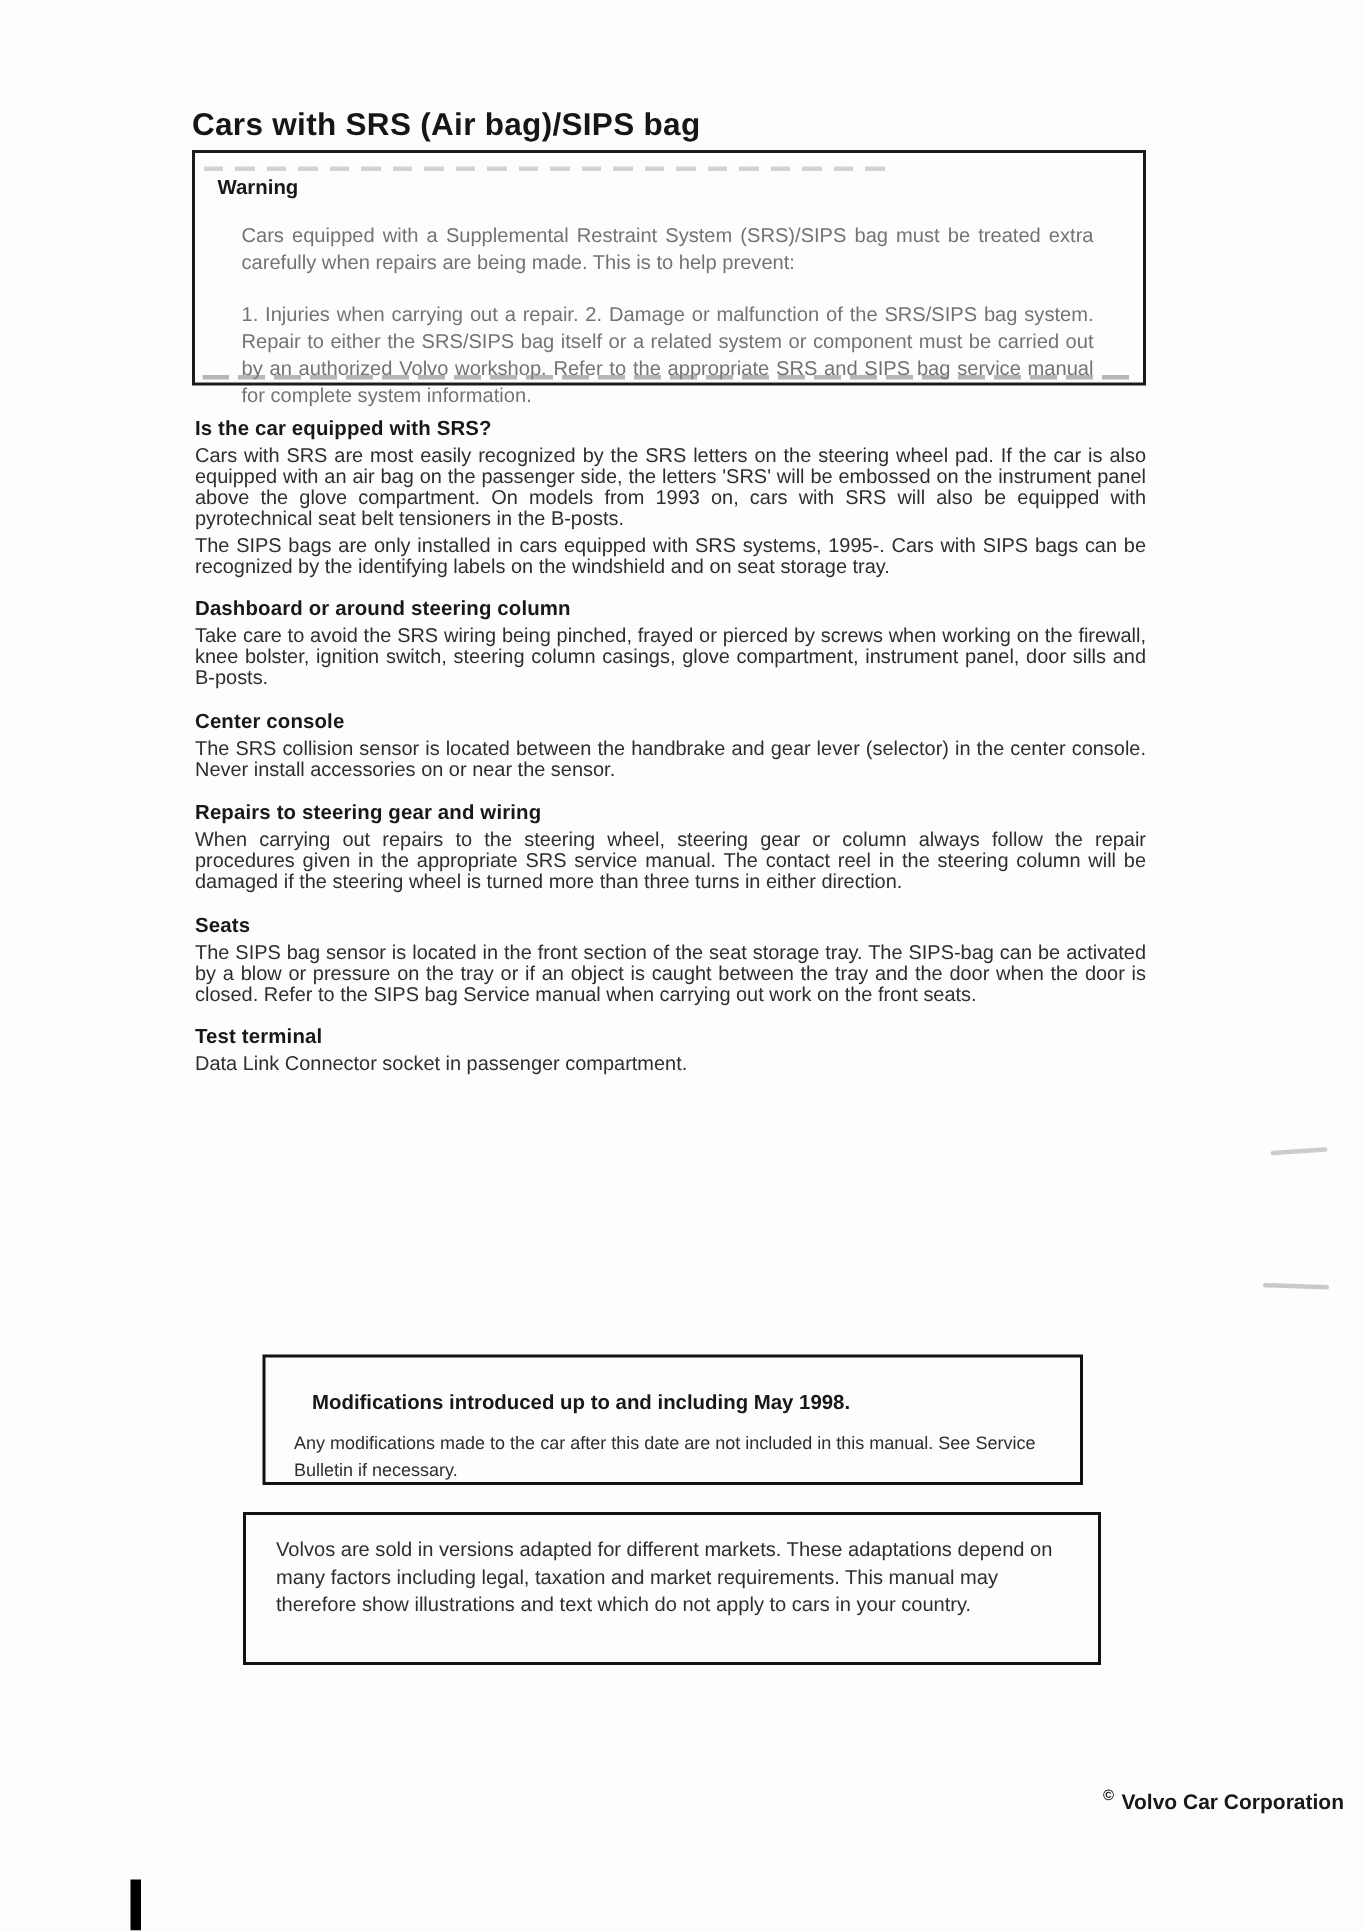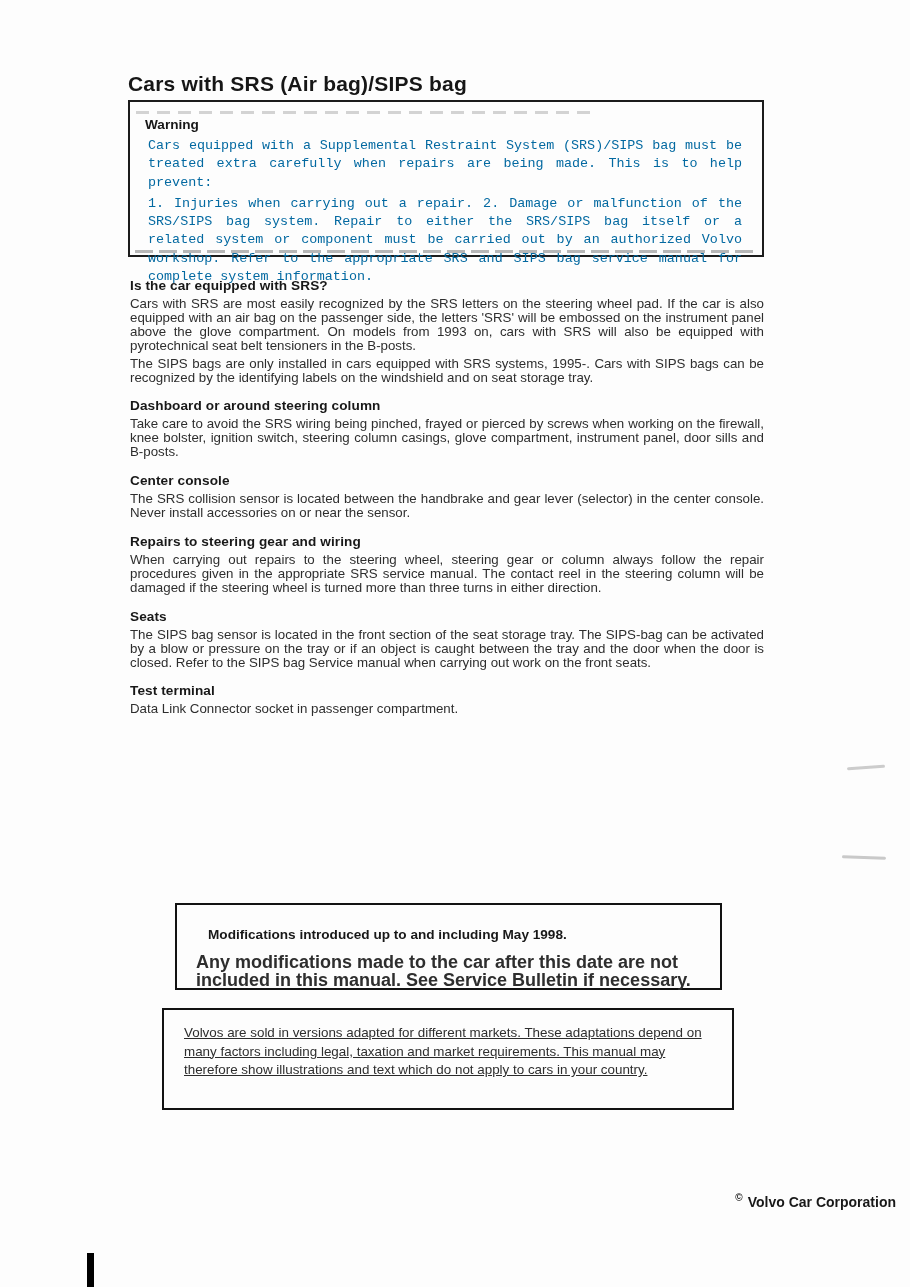--- a/index.html
+++ b/index.html
@@ -36,26 +36,25 @@
     border: 2px solid #1c1c1c;
     box-sizing: border-box;
     padding: 15px 17px 0 15px;
     background: #fdfdfd;
   }
   .warning-box h2 {
     margin: 0 0 5px 0;
     font-size: 13.6px; font-weight: bold; color: #181818;
   }
   .warning-box p {
-    margin: 3px;
+    margin: 16px;
     font-size: 13.4px;
     line-height: 18.3px;
     text-align: justify;
-    color: #0369a1;
-    font-family: Liberation Mono, monospace;
+    color: #737373;
   }
   .smudge-top, .smudge-bottom {
     position: absolute; height: 3px; pointer-events: none;
     background: repeating-linear-gradient(90deg, #a9a9a9 0 13px, rgba(0,0,0,0) 13px 21px);
   }
   .smudge-top { left: 6px; top: 9px; width: 455px; opacity: 0.5; }
   .smudge-bottom { left: 5px; bottom: 2px; width: 620px; opacity: 0.55; background: repeating-linear-gradient(90deg, #7d7d7d 0 18px, rgba(0,0,0,0) 18px 24px); }
 
   
   .content {
@@ -87,36 +86,34 @@
     box-sizing: border-box;
     padding: 10px 18px 0 19px;
     background: #fdfdfd;
   }
   .mod-box h3 {
     margin: 12px;
     font-size: 13.6px; font-weight: bold; color: #181818;
   }
   .mod-box p {
     margin: 9px 0 0 0;
-    font-size: 18px;
+    font-size: 12px;
     line-height: 17.8px;
     color: #2e2e2e;
-    font-weight: bold;
   }
 
   
   .market-box {
     position: absolute;
     left: 162px; top: 1008px;
     width: 572px; height: 102px;
     border: 2px solid #121212;
     box-sizing: border-box;
     padding: 14px 18px 0 20px;
     background: #fdfdfd;
-    text-decoration: underline;
   }
   .market-box p {
     margin: 0;
     font-size: 13.4px;
     line-height: 18.6px;
     color: #2e2e2e;
   }
 
   
   .footer {

